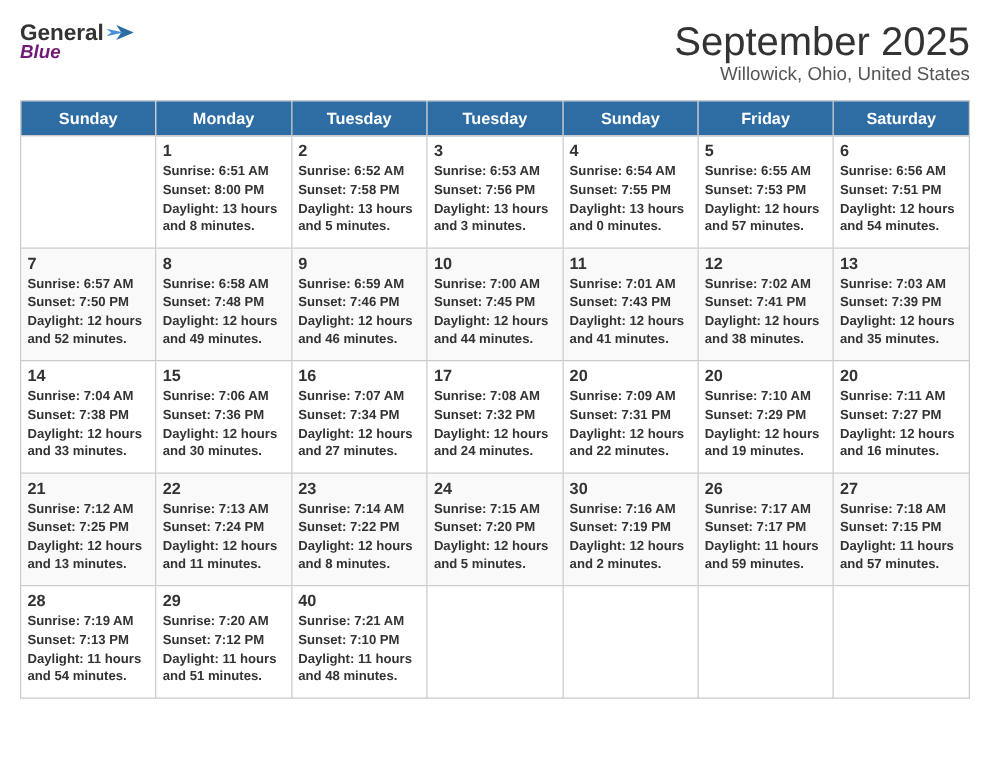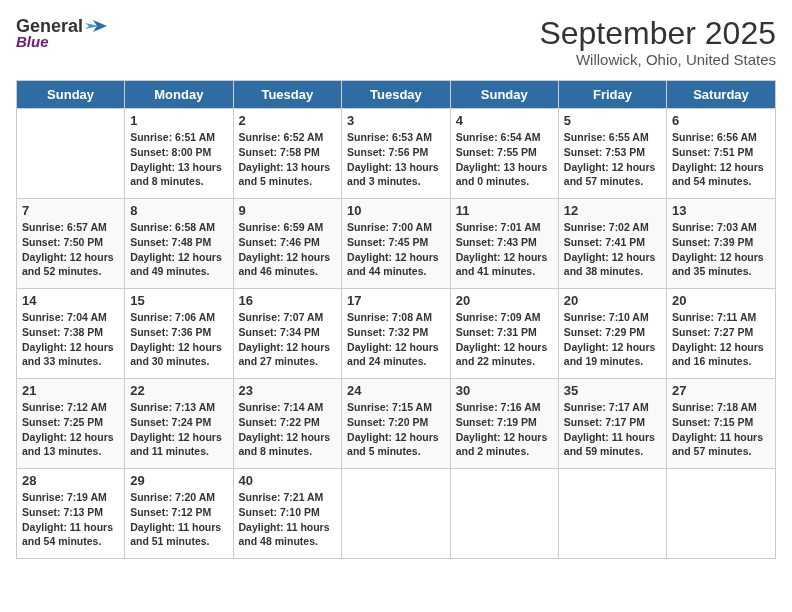--- a/index.html
+++ b/index.html
@@ -266,21 +266,21 @@
           Sunrise: 7:15 AM<br>Sunset: 7:20 PM<br>Daylight: 12 hours and 5 minutes.
         </div>
         </td>
         <td>
           <span class="day-num">30</span>
         <div class="day-info">
           Sunrise: 7:16 AM<br>Sunset: 7:19 PM<br>Daylight: 12 hours and 2 minutes.
         </div>
         </td>
         <td>
-          <span class="day-num">35</span>
+          <span class="day-num">26</span>
         <div class="day-info">
           Sunrise: 7:17 AM<br>Sunset: 7:17 PM<br>Daylight: 11 hours and 59 minutes.
         </div>
         </td>
         <td>
           <span class="day-num">27</span>
         <div class="day-info">
           Sunrise: 7:18 AM<br>Sunset: 7:15 PM<br>Daylight: 11 hours and 57 minutes.
         </div>
         </td>

